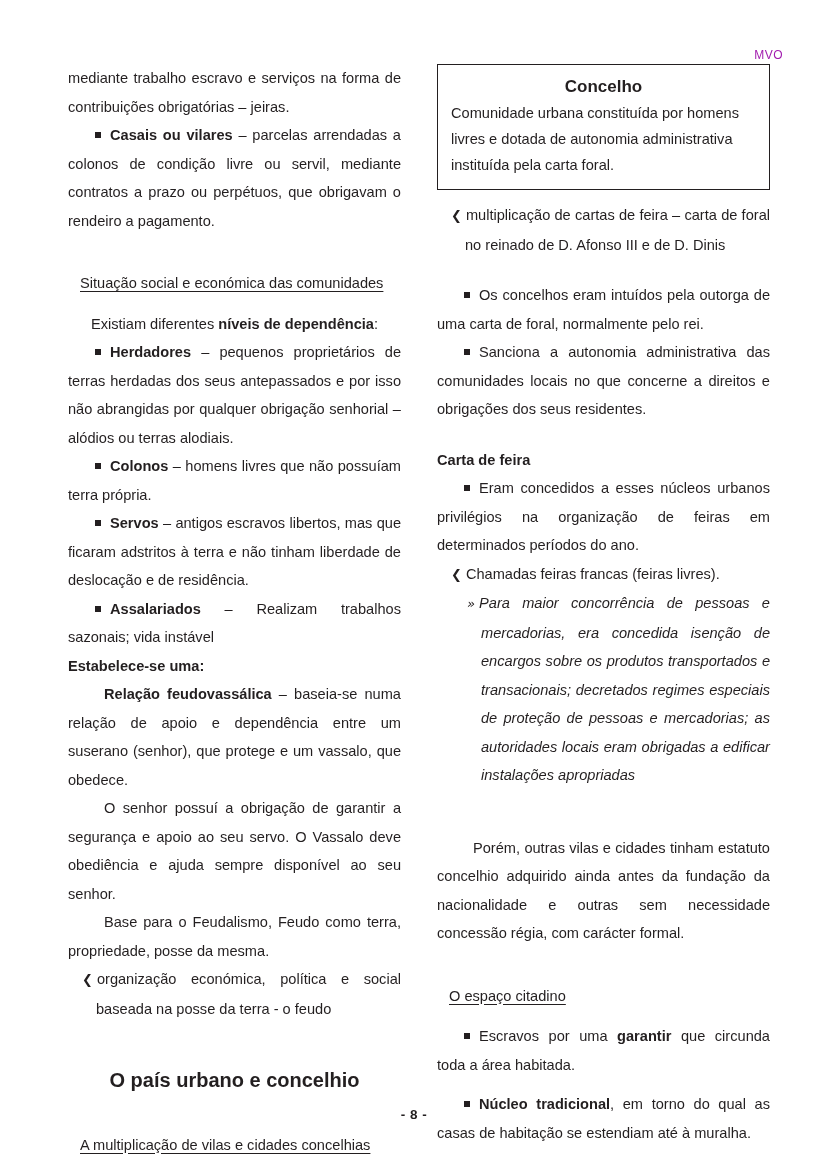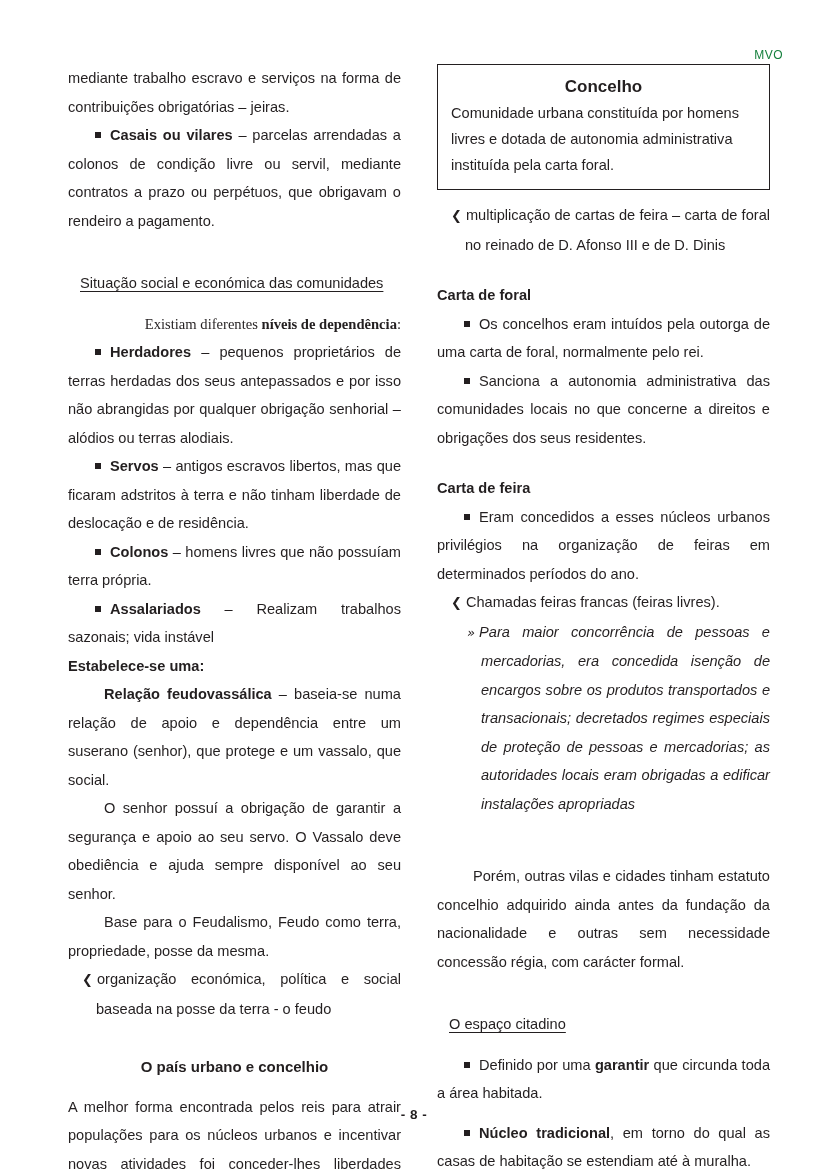--- a/index.html
+++ b/index.html
@@ -16,21 +16,21 @@
     color: #231f20;
     overflow: hidden;
     box-sizing: border-box;
   }
   .watermark {
     position: absolute;
     top: 48px;
     right: 45px;
     font-size: 12px;
     letter-spacing: 0.5px;
-    color: #15803d;
+    color: #a21caf;
     font-family: "Liberation Sans", sans-serif;
   }
   .columns {
     position: absolute;
     top: 64px;
     left: 68px;
     width: 714px;
     height: 1010px;
   }
   .col {
@@ -41,43 +41,43 @@
   .col-left  { left: 0px; }
   .col-right { left: 369px; }
 
   .p {
     font-size: 14.6px;
     line-height: 28.5px;
     text-align: justify;
     margin: 0;
     hyphens: none;
   }
-  .nojust { text-align: right; font-family: Liberation Serif, serif; }
+  .nojust { text-align: center; }
 
   .b { font-weight: bold; margin-top: 40px; }
 
   .head-ul {
     font-size: 14.6px;
     line-height: 28.5px;
     text-decoration: underline;
     text-underline-offset: 2.5px;
     margin: 12px;
   }
   .head-b {
     font-size: 14.6px;
     line-height: 28.5px;
     font-weight: bold;
     margin: 0;
   }
   .head-center-b {
-    font-size: 15px;
+    font-size: 20px;
     line-height: 28.5px;
     font-weight: bold;
     text-align: center;
-    margin: 0;
+    margin: 13px;
   }
 
   
   .bul {
     position: relative;
     padding-left: 0;
     text-indent: 0;
     font-size: 14.6px;
     line-height: 28.5px;
     text-align: justify;
@@ -178,62 +178,62 @@
       <p class="bul"><span class="mk"><i><span class="sq"></span></i></span><span class="b">Casais ou vilares</span><span> – parcelas arrendadas a colonos de condição livre ou servil, mediante contratos a prazo ou perpétuos, que obrigavam o rendeiro a pagamento.</span></p>
 
       <div class="gap-md"></div>
 
       <p class="head-ul">Situação social e económica das comunidades</p>
 
       <p class="p nojust"><span>Existiam diferentes </span><span class="b">níveis de dependência</span><span>:</span></p>
 
       <p class="bul"><span class="mk"><i><span class="sq"></span></i></span><span class="b">Herdadores</span><span> – pequenos proprietários de terras herdadas dos seus antepassados e por isso não abrangidas por qualquer obrigação senhorial – alódios ou terras alodiais.</span></p>
 
+      <p class="bul"><span class="mk"><i><span class="sq"></span></i></span><span class="b">Colonos</span><span> – homens livres que não possuíam terra própria.</span></p>
+
       <p class="bul"><span class="mk"><i><span class="sq"></span></i></span><span class="b">Servos</span><span> – antigos escravos libertos, mas que ficaram adstritos à terra e não tinham liberdade de deslocação e de residência.</span></p>
 
-      <p class="bul"><span class="mk"><i><span class="sq"></span></i></span><span class="b">Colonos</span><span> – homens livres que não possuíam terra própria.</span></p>
-
       <p class="bul"><span class="mk"><i><span class="sq"></span></i></span><span class="b">Assalariados</span><span> – Realizam trabalhos sazonais; vida instável</span></p>
 
 
       <p class="head-b">Estabelece-se uma:</p>
 
-      <p class="p indent-first"><span class="b">Relação feudovassálica</span><span> – baseia-se numa relação de apoio e dependência entre um suserano (senhor), que protege e um vassalo, que social.</span></p>
+      <p class="p indent-first"><span class="b">Relação feudovassálica</span><span> – baseia-se numa relação de apoio e dependência entre um suserano (senhor), que protege e um vassalo, que obedece.</span></p>
 
       <p class="p indent-first">O senhor possuí a obrigação de garantir a segurança e apoio ao seu servo. O Vassalo deve obediência e ajuda sempre disponível ao seu senhor.</p>
 
       <p class="p indent-first">Base para o Feudalismo, Feudo como terra, propriedade, posse da mesma.</p>
 
       <p class="chev"><span class="g">❮</span><span>organização económica, política e social baseada na posse da terra - o feudo</span></p>
 
       <div class="gap-lg"></div>
 
       <p class="head-center-b">O país urbano e concelhio</p>
 
       <div class="gap-sm"></div>
 
+      <p class="head-ul">A multiplicação de vilas e cidades concelhias</p>
 
       <p class="p">A melhor forma encontrada pelos reis para atrair populações para os núcleos urbanos e incentivar novas atividades foi conceder-lhes liberdades económicas e administrativas.</p>
 
     </div>
 
     <div class="col col-right">
 
       <div class="defbox">
         <div class="t">Concelho</div>
         <div class="d">Comunidade urbana constituída por homens livres e dotada de autonomia administrativa instituída pela carta foral.</div>
       </div>
 
       <div class="gap-sm"></div>
 
       <p class="chev"><span class="g">❮</span><span>multiplicação de cartas de feira – carta de foral no reinado de D. Afonso III e de D. Dinis</span></p>
 
       <div class="gap-md"></div>
 
-      <p class="head-b">Carta de foral</p>
 
       <p class="bul"><span class="mk"><i><span class="sq"></span></i></span><span>Os concelhos eram intuídos pela outorga de uma carta de foral, normalmente pelo rei.</span></p>
 
       <p class="bul"><span class="mk"><i><span class="sq"></span></i></span><span>Sanciona a autonomia administrativa das comunidades locais no que concerne a direitos e obrigações dos seus residentes.</span></p>
 
       <div class="gap-md"></div>
 
       <p class="head-b">Carta de feira</p>
 
       <p class="bul"><span class="mk"><i><span class="sq"></span></i></span><span>Eram concedidos a esses núcleos urbanos privilégios na organização de feiras em determinados períodos do ano.</span></p>
@@ -243,21 +243,21 @@
       <p class="chev ind2"><span class="g">»</span><span>Para maior concorrência de pessoas e mercadorias, era concedida isenção de encargos sobre os produtos transportados e transacionais; decretados regimes especiais de proteção de pessoas e mercadorias; as autoridades locais eram obrigadas a edificar instalações apropriadas</span></p>
 
       <div class="gap-xl"></div>
 
       <p class="p indent-first">Porém, outras vilas e cidades tinham estatuto concelhio adquirido ainda antes da fundação da nacionalidade e outras sem necessidade concessão régia, com carácter formal.</p>
 
       <div class="gap-md"></div>
 
       <p class="head-ul">O espaço citadino</p>
 
-      <p class="bul"><span class="mk"><i><span class="sq"></span></i></span><span>Definido por uma </span><span class="b">garantir</span><span> que circunda toda a área habitada.</span></p>
+      <p class="bul"><span class="mk"><i><span class="sq"></span></i></span><span>Escravos por uma </span><span class="b">garantir</span><span> que circunda toda a área habitada.</span></p>
 
       <div class="gap-sm"></div>
 
       <p class="bul"><span class="mk"><i><span class="sq"></span></i></span><span class="b">Núcleo tradicional</span><span>, em torno do qual as casas de habitação se estendiam até à muralha.</span></p>
 
       <div class="gap-sm"></div>
 
       <p class="bul"><span class="mk"><i></i></span></p>
 
     </div>

